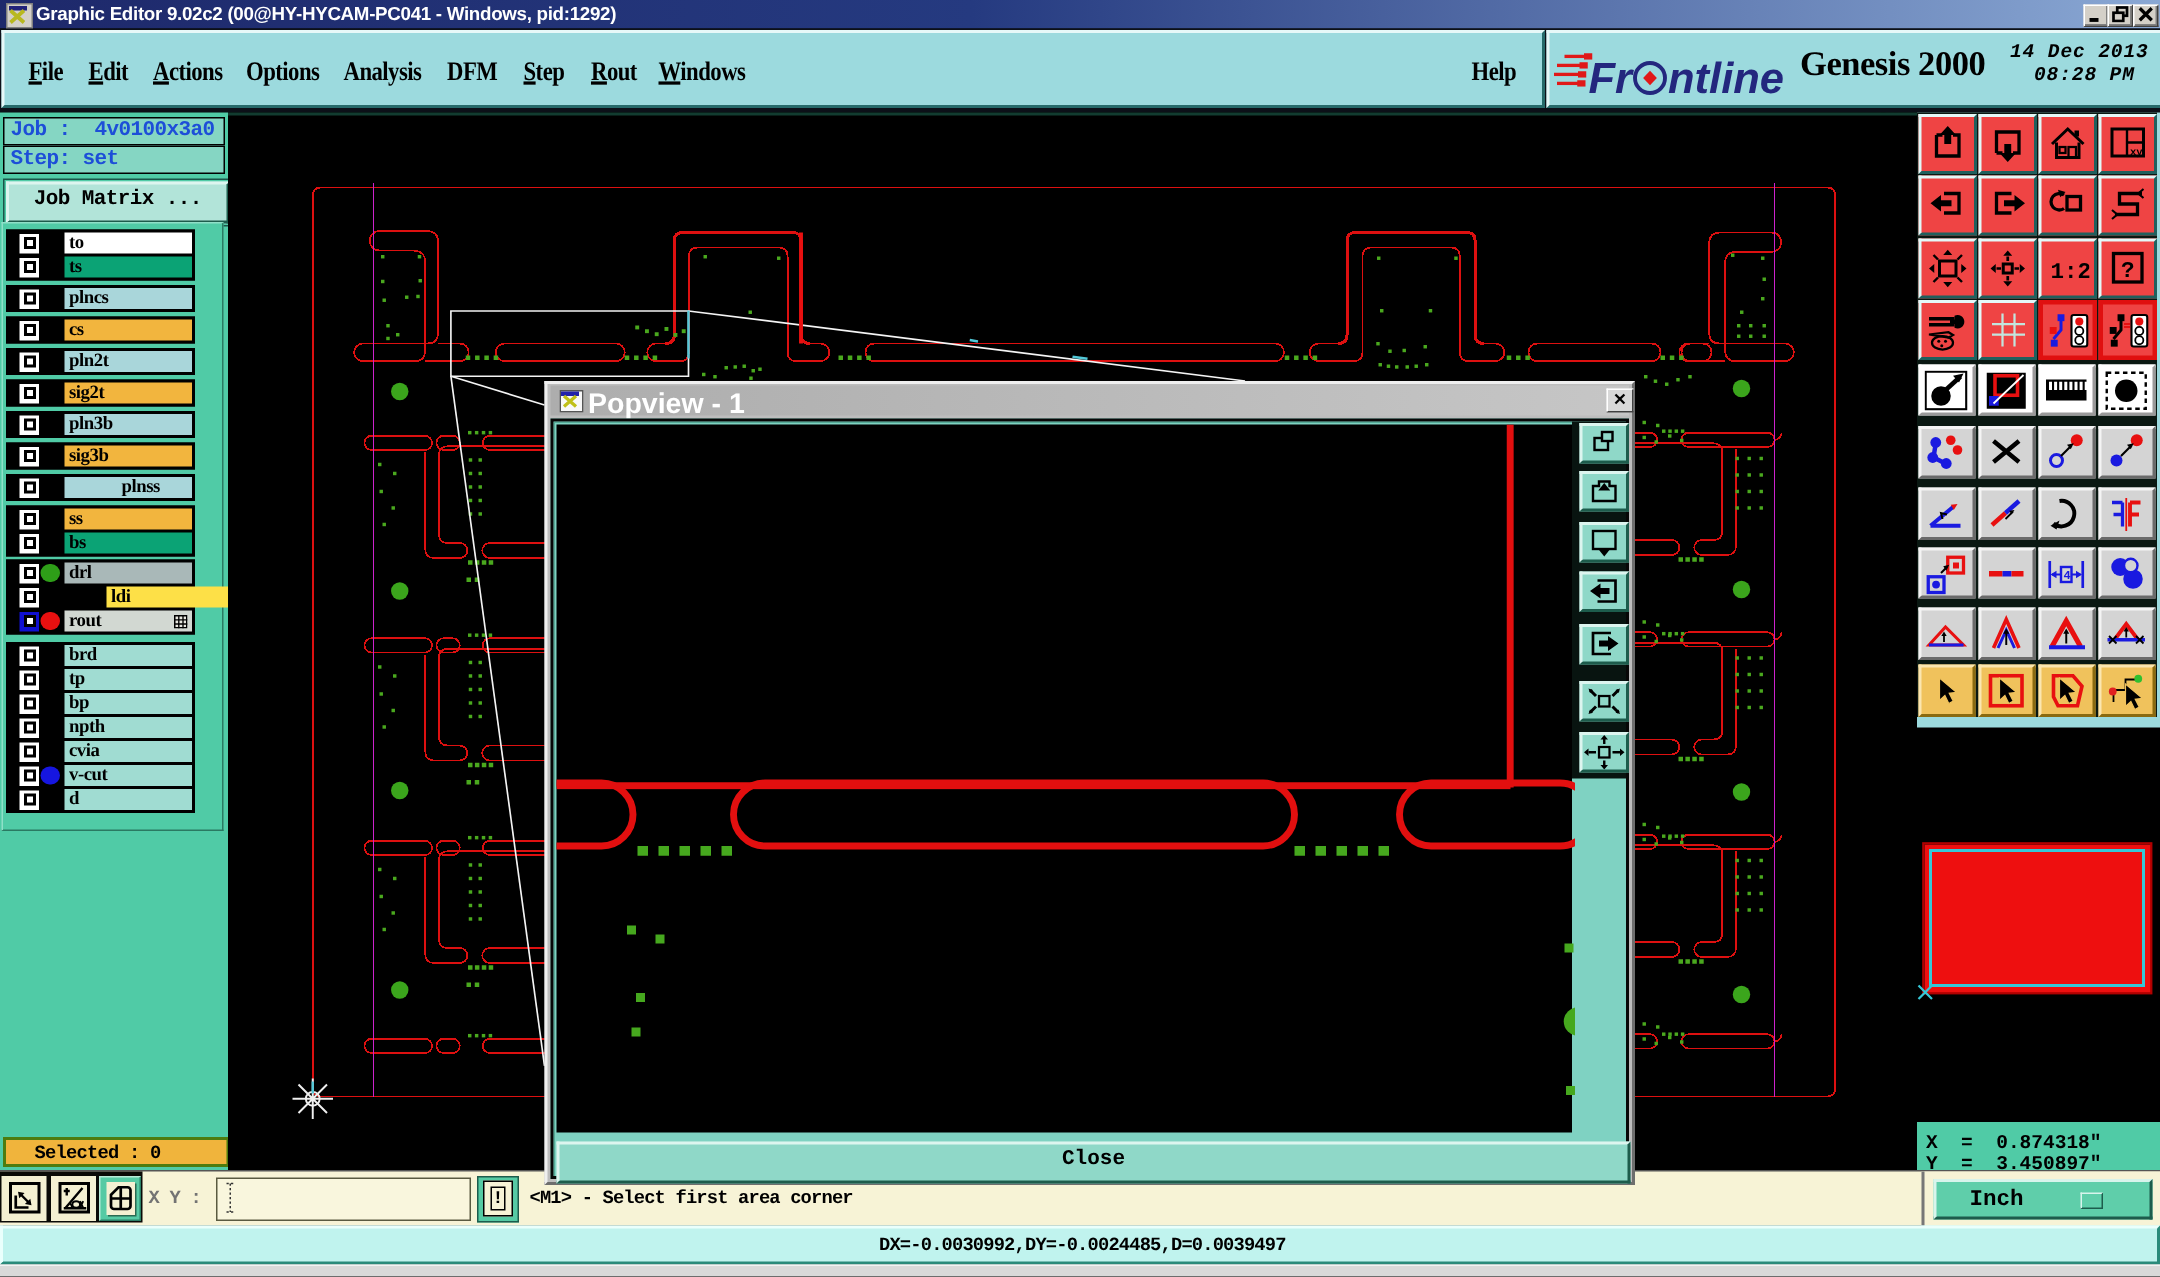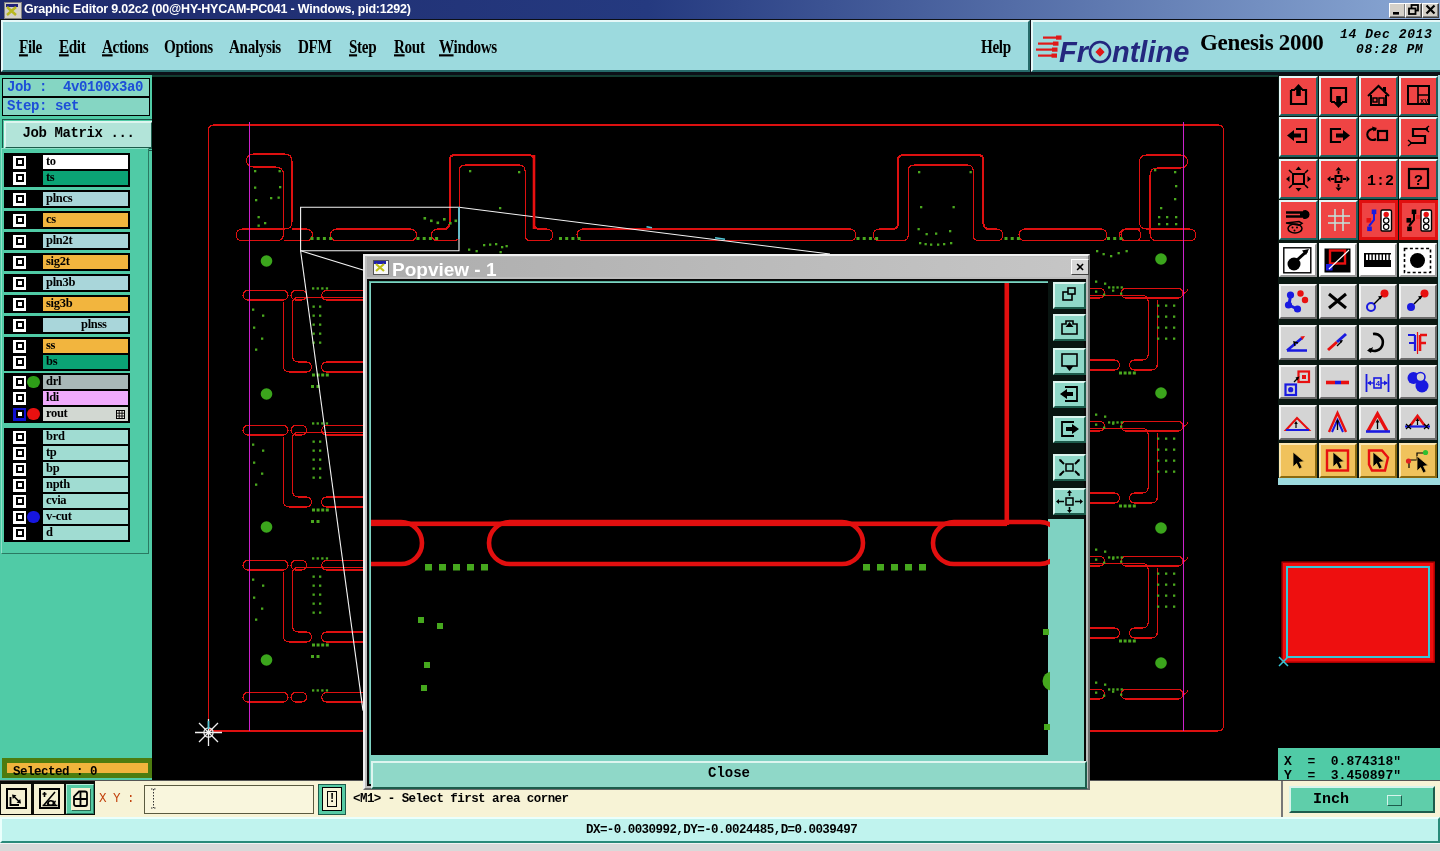--- a/index.html
+++ b/index.html
@@ -22,21 +22,21 @@
 .jobbox{left:2px;width:148px;height:19px;background:#85d6c3;border:1.5px solid #000;color:#1d4ed8;font-weight:bold;font-size:14px;line-height:17px;padding-left:4px;box-sizing:border-box;letter-spacing:-0.4px;}
 #jobmatrix{left:4px;top:46px;width:145px;height:24px;background:#b2e4d9;border:2px solid #1d5c4c;border-top-color:#ddf5ef;border-left-color:#ddf5ef;color:#000;font-weight:bold;font-size:14px;text-align:center;line-height:20px;letter-spacing:-0.4px;outline:1.5px solid #1a5448;outline-offset:1px;}
 #layerpanel{left:1px;top:73px;width:146px;height:404px;background:#50cba6;border:1px solid #2a7a62;border-top-color:#8fe0c8;border-left-color:#8fe0c8;font-family:Liberation Serif, serif;}
 .lgroup{position:absolute;left:2px;width:122px;border:2px solid #000;background:#000;}
 .lrow{position:relative;height:14px;margin-bottom:2px;background:#000;}
 .lrow:last-child{margin-bottom:0;}
 .lname{position:absolute;left:37px;top:0;width:85px;height:14px;font-weight:bold;font-size:12.5px;line-height:13.5px;padding-left:3px;box-sizing:border-box;color:#000;letter-spacing:-0.3px;}
 .cb{position:absolute;left:7px;top:0.5px;width:13px;height:13px;background:#fff;}
 .cb i{position:absolute;left:2.5px;top:2.5px;width:8px;height:8px;border:2.2px solid #000;box-sizing:border-box;background:#fff;display:block;}
 .dot{position:absolute;left:21px;top:0.5px;width:12.5px;height:12.5px;border-radius:50%;}
-#selbar{left:2px;top:683px;width:151px;height:20px;background:#f0b43c;border:5px solid #4d7c0f;color:#000;font-weight:bold;font-size:12.5px;line-height:18px;padding-left:6px;box-sizing:border-box;letter-spacing:-0.5px;}
+#selbar{left:2px;top:683px;width:151px;height:20px;background:#f0b43c;border:2px solid #4d7c0f;color:#000;font-weight:bold;font-size:12.5px;line-height:18px;padding-left:19px;box-sizing:border-box;letter-spacing:-0.5px;}
 
 #canvas{left:152px;top:75px;width:1126px;height:705px;background:#000;border-top:2px solid #123c30;box-sizing:border-box;}
 
 #rightpanel{left:1278px;top:75px;width:162px;height:705px;background:#9cdade;}
 #toolgrid{background:#0a1812;}
 #navpanel{left:0px;top:410px;width:162px;height:263px;background:#000;}
 #xypanel{left:0px;top:673px;width:162px;height:36px;background:#50cba6;color:#000;font-weight:bold;font-size:13px;line-height:14px;padding:7px 0 0 6px;box-sizing:border-box;}
 
 #bottombar{left:0;top:780px;width:1440px;height:37px;background:#f7f3d6;border-top:1px solid #555;box-sizing:border-box;}
 #statusbar{left:0;top:817px;width:1440px;height:26px;background:#c0f3ee;border:2px solid #2a8a7a;border-top-color:#eafffc;border-left-color:#eafffc;box-sizing:border-box;}
@@ -211,21 +211,21 @@
             <span class="cb">
               <i></i>
             </span>
             <span class="dot" style="background:#2e9e18;"></span>
             <span class="lname" style="background:#a9b8b8;">drl</span>
           </div>
         <div class="lrow">
             <span class="cb">
               <i></i>
             </span>
-            <span class="lname" style="background:#f0abfc;">ldi</span>
+            <span class="lname" style="background:#fde047;margin-left:28px;">ldi</span>
           </div>
         <div class="lrow">
             <span class="cb" style="background:#1010d0;">
               <i></i>
             </span>
             <span class="dot" style="background:#e81010;"></span>
             <span class="lname" style="background:#d2d8d2;">rout<svg style="position:absolute;right:3px;top:2.5px;" width="9" height="9">
                 <rect x="0.5" y="0.5" width="8" height="8" fill="#e8e8e0" stroke="#000"></rect>
                 <path d="M3.2,0 V9 M6,0 V9 M0,3.2 H9 M0,6 H9" stroke="#000" stroke-width="0.9"></path>
               </svg></span>
@@ -970,21 +970,21 @@
         </svg>
     </div>
     <div class="abs" style="left:66px;top:3px;width:28px;height:30px;background:#56caa4;border:1px solid #2a8066;border-top-color:#b8ecd8;border-left-color:#b8ecd8;box-sizing:border-box;">
       <div class="abs" style="left:4px;top:3px;width:19px;height:22px;background:#f4f0d2;box-shadow:1px 1px 0 #2a6a52;">
         <svg width="19" height="22">
             <path d="M8,3.5 H14 a2,2 0 0 1 2,2 V16 a2,2 0 0 1 -2,2 H5 a2,2 0 0 1 -2,-2 V8.5 Z" fill="none" stroke="#000" stroke-width="1.8"></path>
             <path d="M9.5,3.5 v14.5 M3,11 h13" stroke="#000" stroke-width="1.8"></path>
           </svg>
       </div>
     </div>
-    <div class="abs" style="left:99px;top:11px;font-weight:normal;font-size:12.5px;letter-spacing:-0.5px;color:#c2410c;">X Y :</div>
+    <div class="abs" style="left:99px;top:11px;font-weight:bold;font-size:12.5px;letter-spacing:-0.5px;color:#737373;">X Y :</div>
     <div class="abs" style="left:144px;top:4px;width:168px;height:27px;background:#f9f6dd;border:1.5px solid #5a5a40;">
       <svg width="10" height="24" style="position:absolute;left:4px;top:1px;">
           <path d="M2,2 h5 M4.5,2 v19 M2,21 h5" stroke="#333" stroke-width="1" stroke-dasharray="1.5,1.5" fill="none"></path>
         </svg>
     </div>
     <div class="abs" style="left:318px;top:3px;width:26px;height:29px;background:#56caa4;border:1px solid #1d5c4c;">
       <div class="abs" style="left:3px;top:2px;width:18px;height:22px;background:#f7f3d6;border:1px solid #000;text-align:center;">
         <div class="abs" style="left:4px;top:3px;width:8px;height:14px;border:1.5px solid #000;font-weight:bold;font-size:12px;line-height:14px;color:#000;">!</div>
       </div>
     </div>

